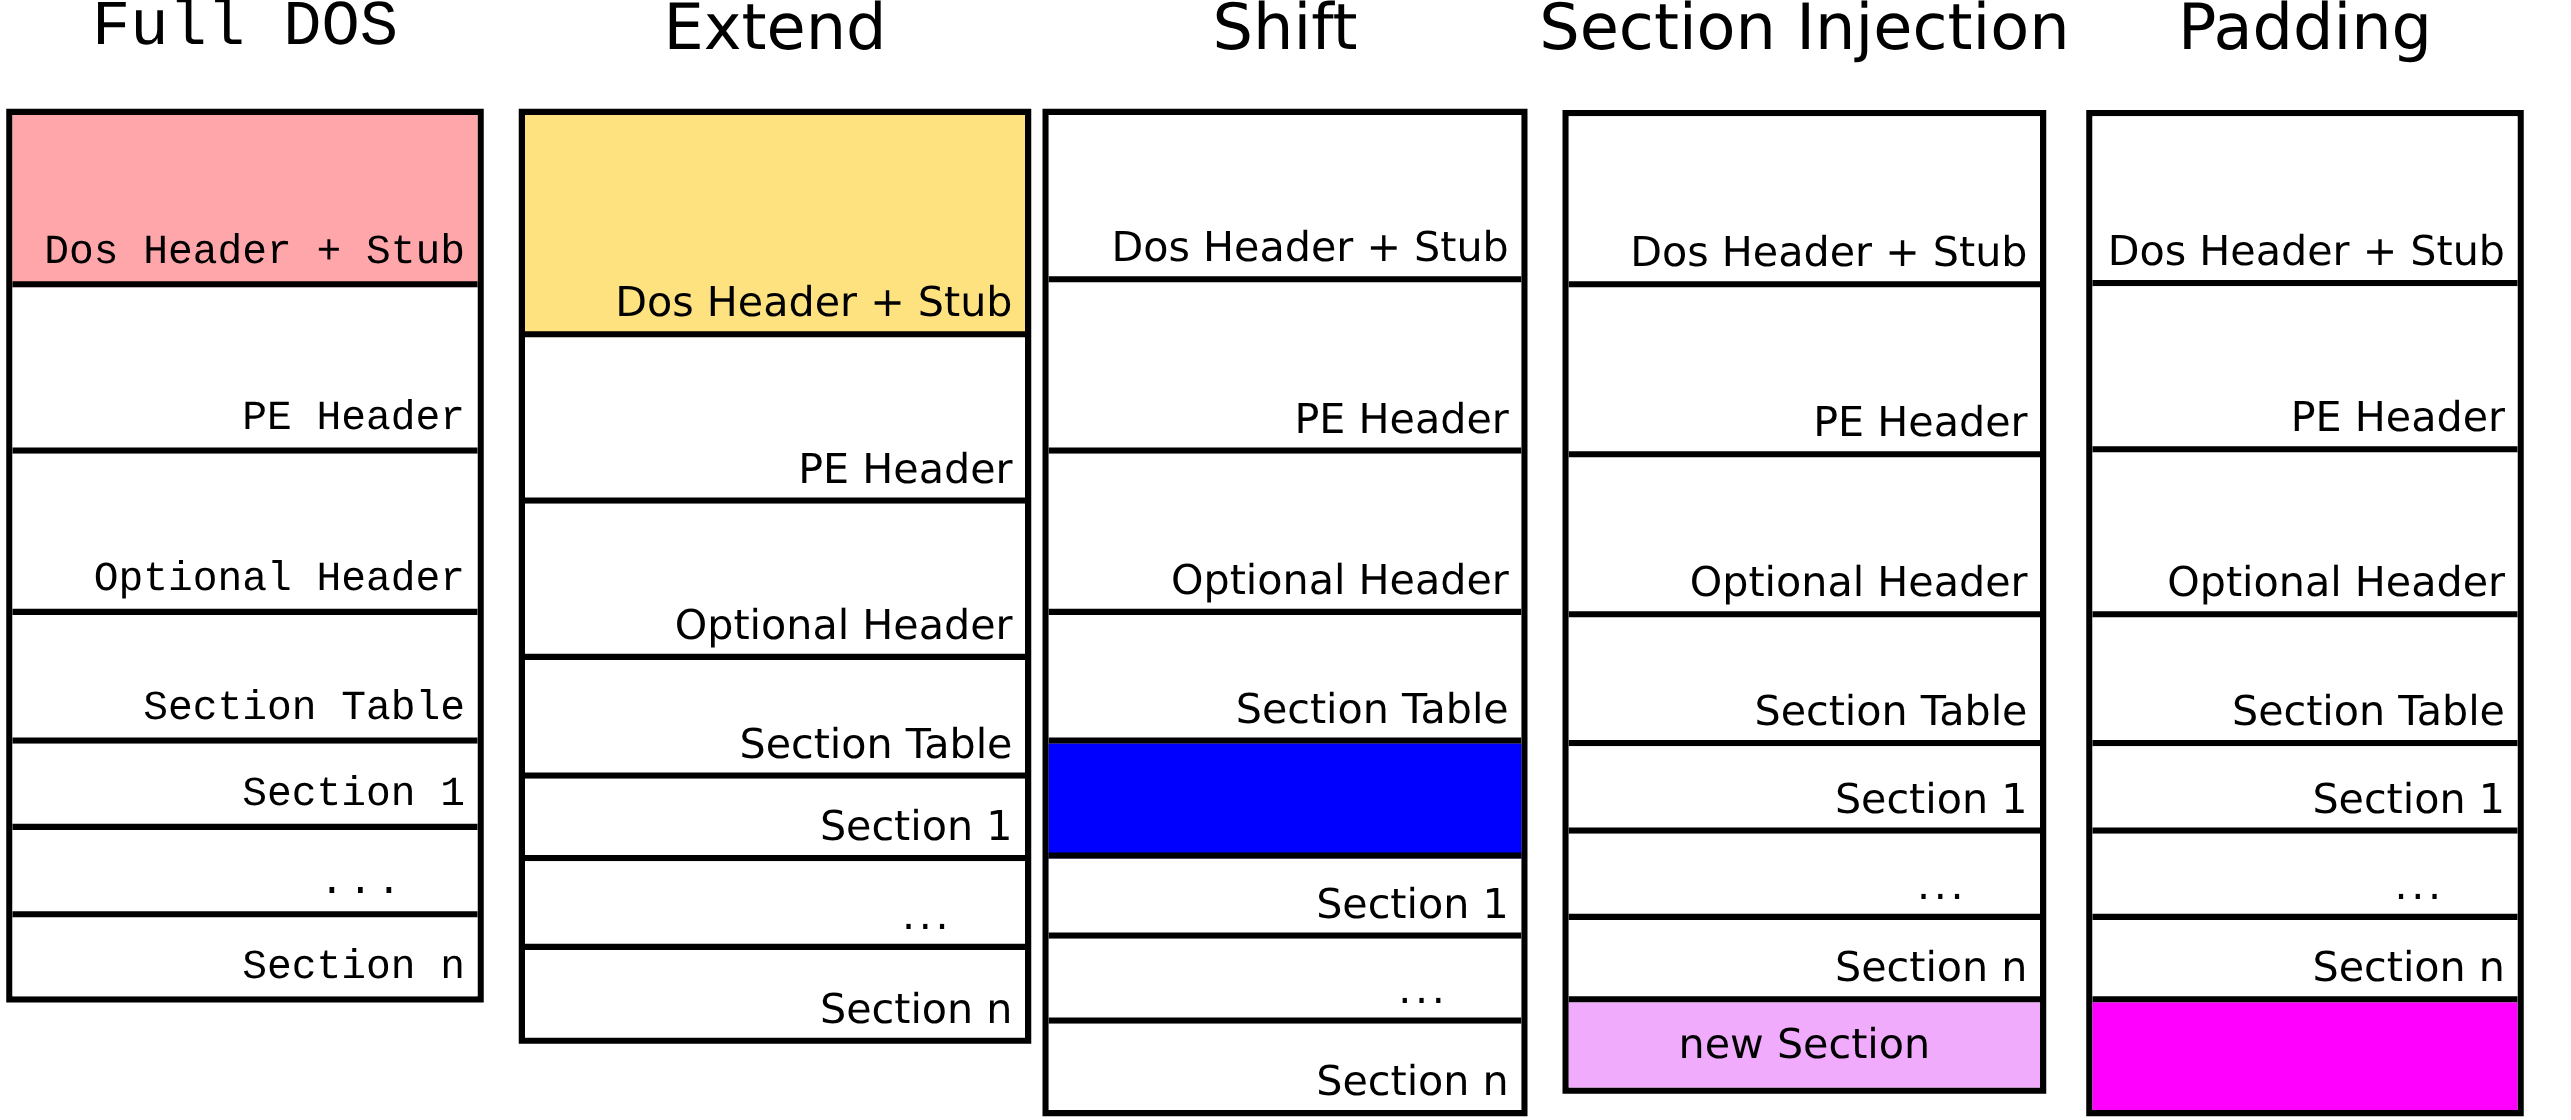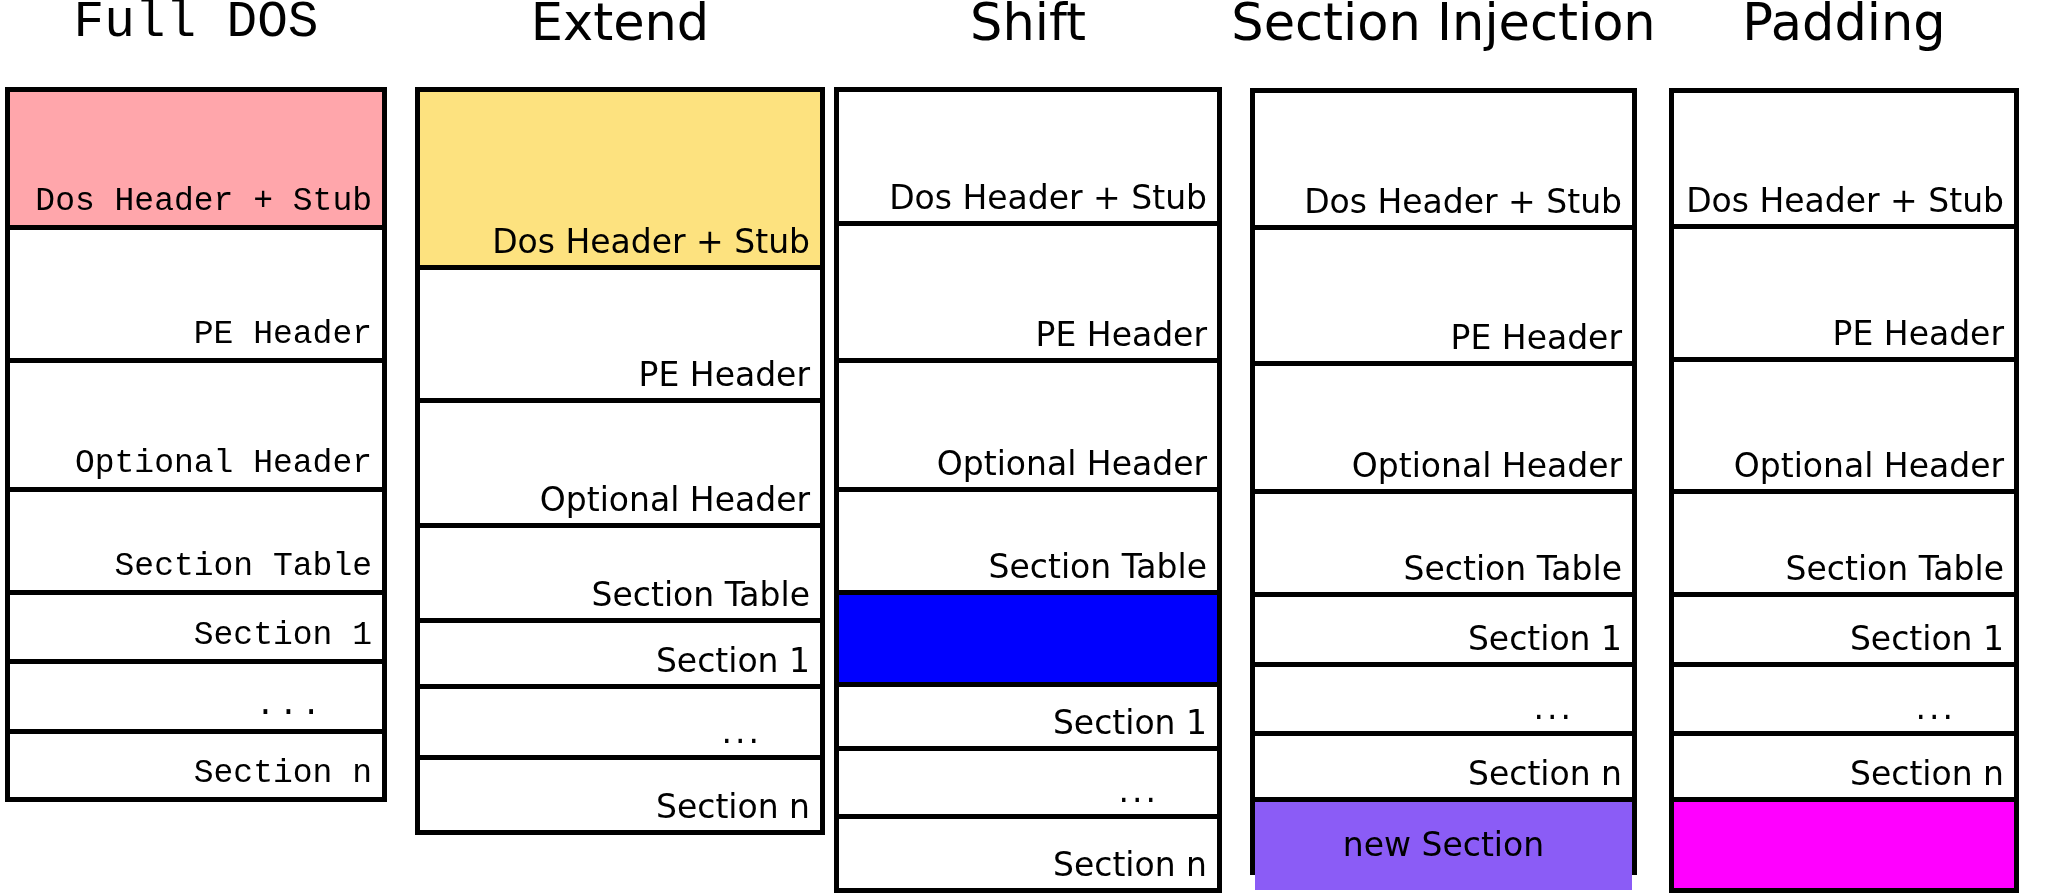--- a/index.html
+++ b/index.html
@@ -150,21 +150,21 @@
         </div>
         <div class="sec" style="height: 70px; background: rgb(255, 255, 255);">
           <span class="lbl lbl-right">Section 1</span>
         </div>
         <div class="sec" style="height: 69px; background: rgb(255, 255, 255);">
           <span class="lbl lbl-ellipsis">...</span>
         </div>
         <div class="sec" style="height: 66px; background: rgb(255, 255, 255);">
           <span class="lbl lbl-right">Section n</span>
         </div>
-        <div class="sec" style="height: 88px; background: #8b5cf6;">
+        <div class="sec" style="height: 68px; background: #f0abfc;">
           <span class="lbl lbl-center">new Section</span>
         </div>
       </div>
   </div>
 
   <div class="col" id="col4">
     <div class="col-title">Padding</div>
     <div class="box">
         <div class="sec" style="height: 136px; background: rgb(255, 255, 255);">
           <span class="lbl lbl-right">Dos Header + Stub</span>

